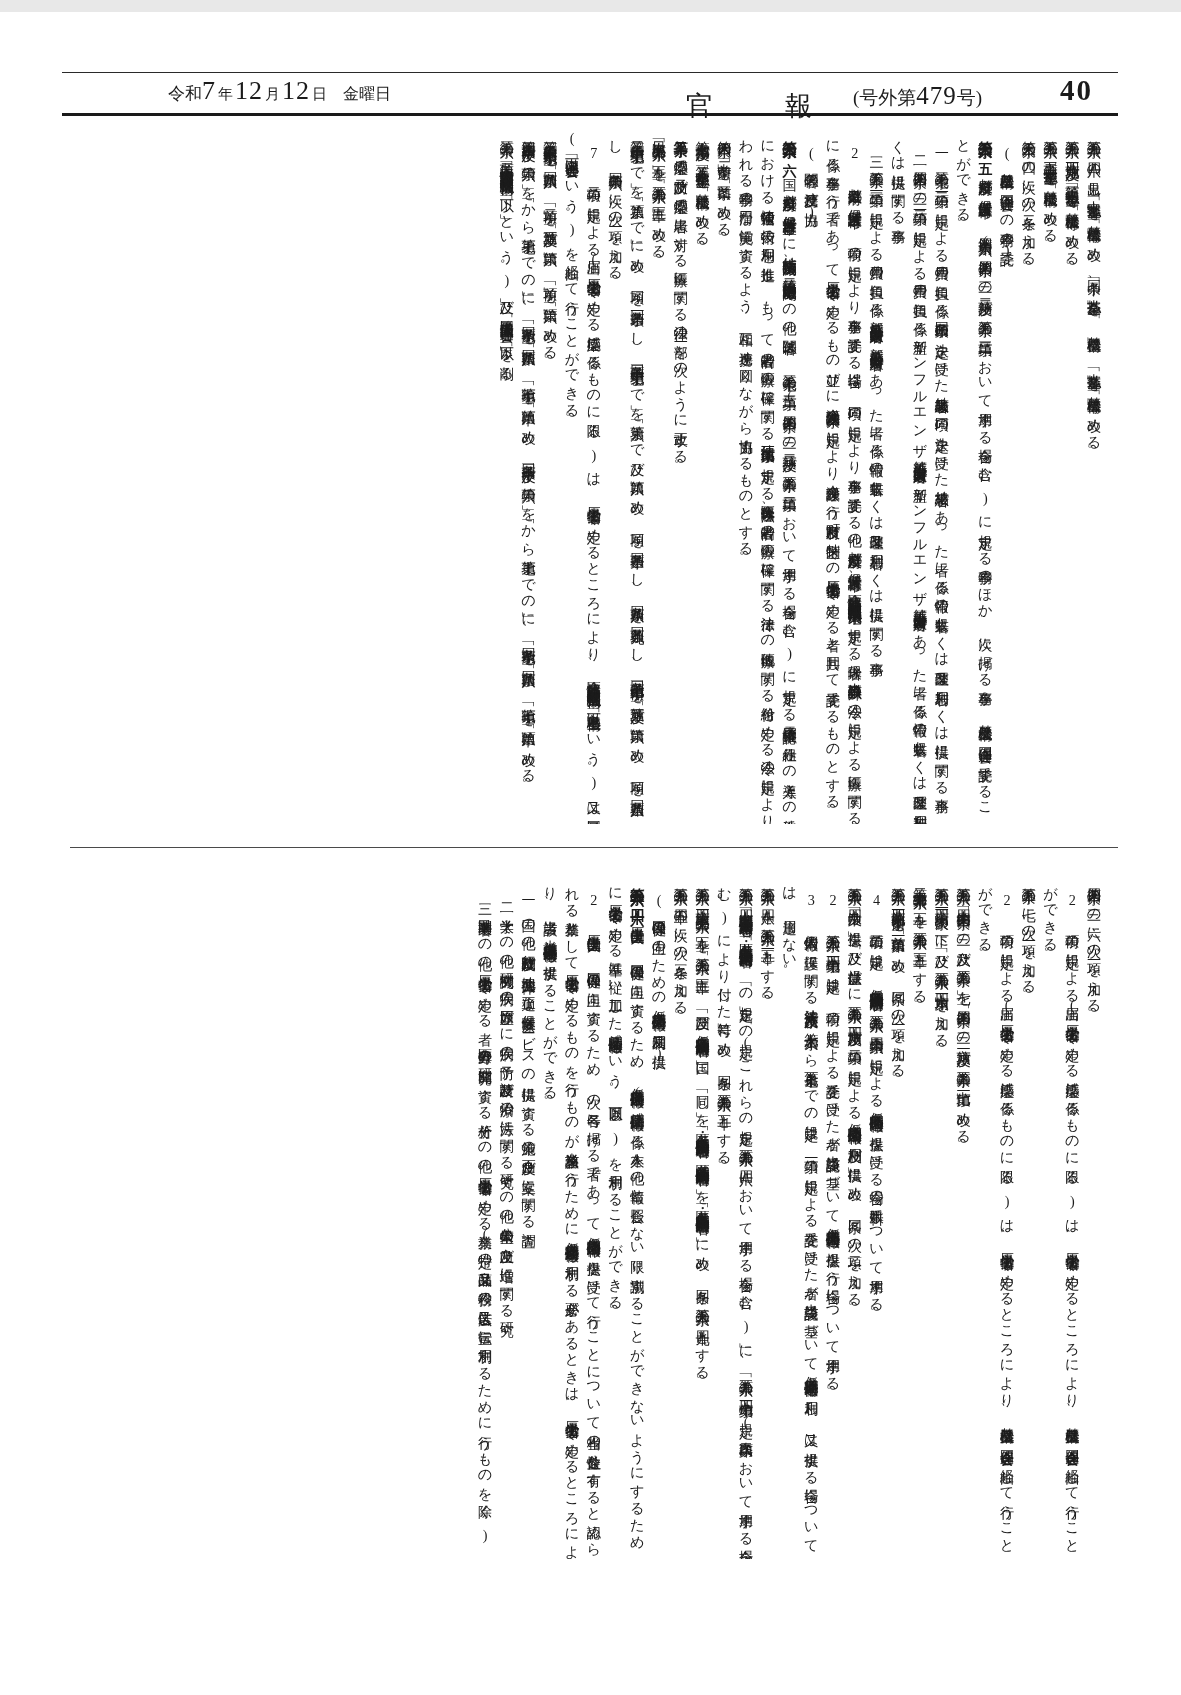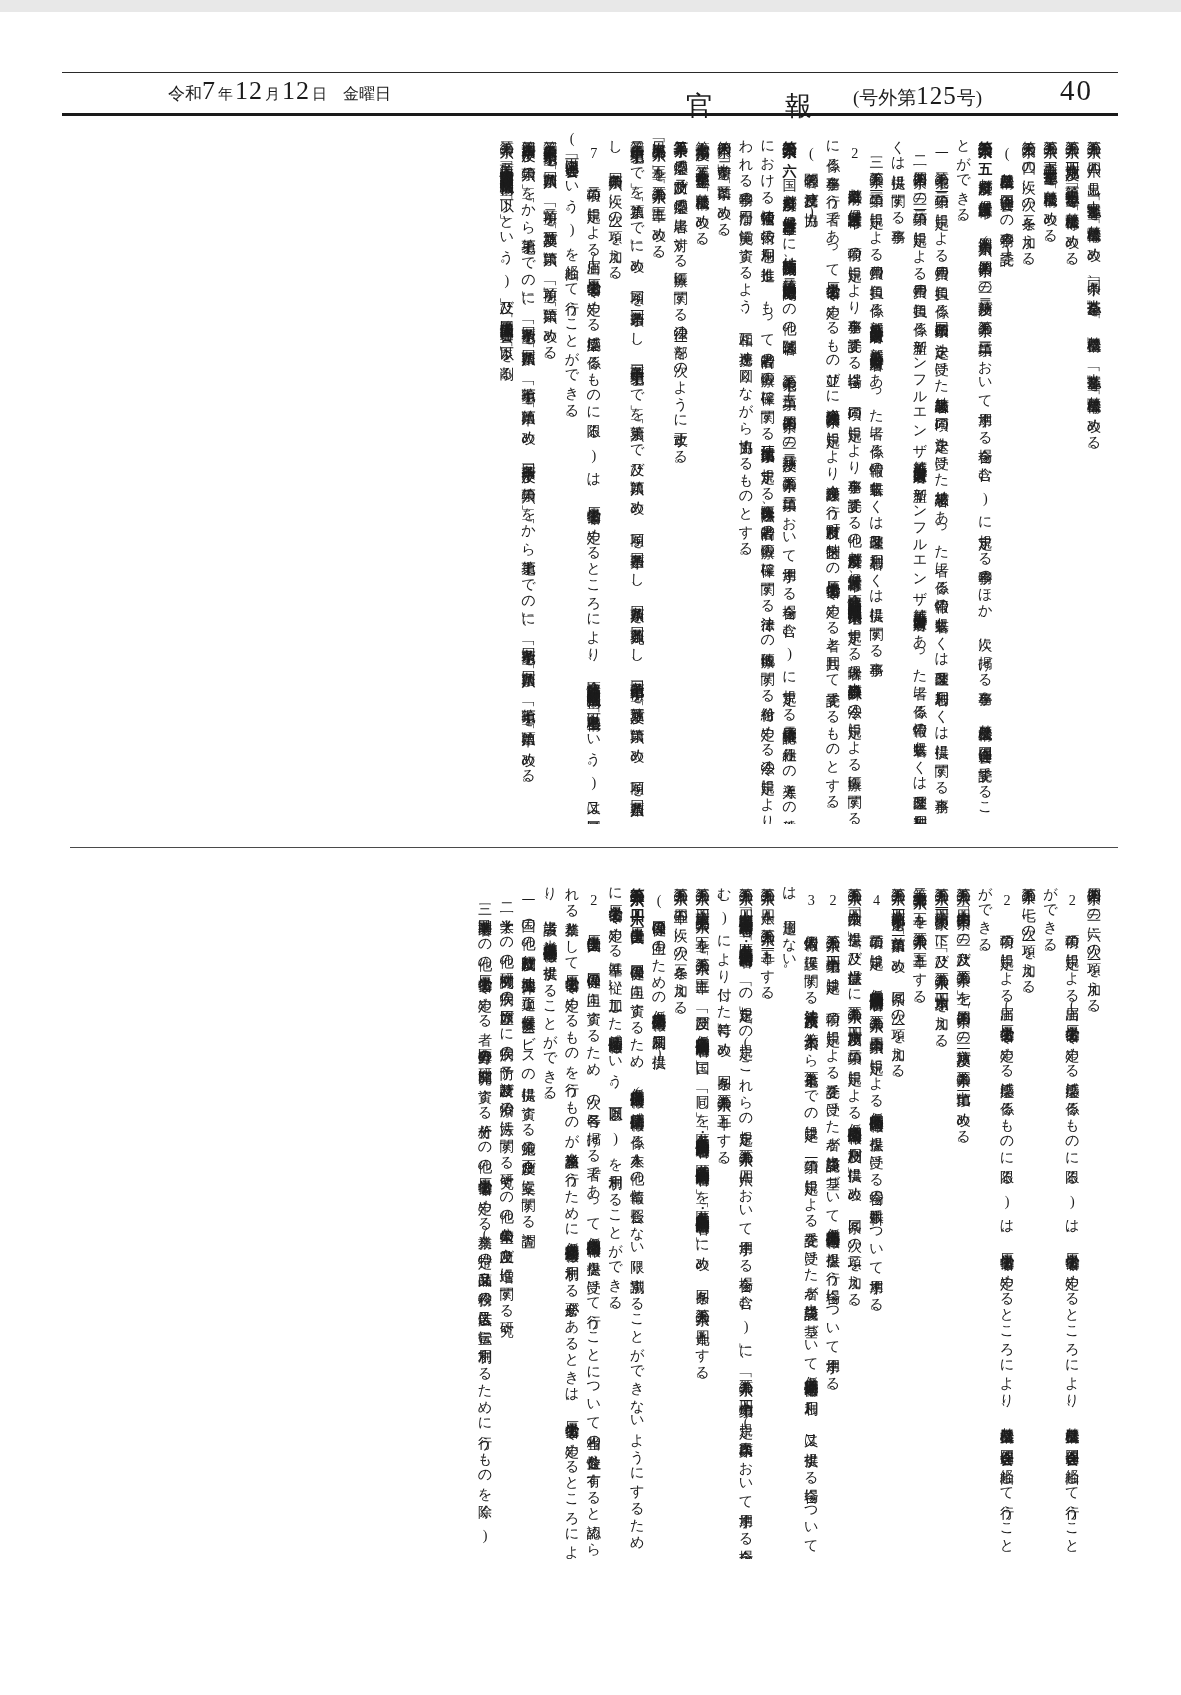--- a/index.html
+++ b/index.html
@@ -14,21 +14,21 @@
   .rule-mid{left:70px;top:835px;width:1048px;height:1px;background:#4a4a4a;}
 
   .hdr{position:absolute;white-space:nowrap;}
   .hdr-date{left:168px;top:64px;font-size:17px;}
   .hdr-date .num{font-size:26px;letter-spacing:1px;}
   .hdr-date .unit{font-size:15px;padding:0 2px;}
   .hdr-date .wd{font-size:16px;margin-left:14px;}
   .hdr-title{left:686px;top:76px;font-size:27px;letter-spacing:6px;}
   .hdr-issue{left:853px;top:70px;font-size:19px;}
   .hdr-issue .num{font-size:25px;letter-spacing:1px;}
-  .hdr-page{left:1060px;top:62px;font-size:29px;font-weight:normal;letter-spacing:2px;}
+  .hdr-page{left:1060px;top:62px;font-size:29px;font-weight:bold;letter-spacing:2px;}
 
   .vblock{
     position:absolute;
     writing-mode:vertical-rl;
     text-orientation:upright;
     font-size:14.2px;
     line-height:21.75px;
     letter-spacing:0.85px;
     overflow:hidden;
     color:#1c1c1c;
@@ -43,21 +43,21 @@
 <body>
 
 <div class="page">
 
   <div class="rule rule-top"></div>
 
   <div class="hdr hdr-date"><span>令和</span><span class="num">7</span><span class="unit">年</span><span class="num">12</span><span class="unit">月</span><span class="num">12</span><span class="unit">日</span><span class="wd">金曜日</span></div>
 
   <div class="hdr hdr-title">官　　報</div>
 
-  <div class="hdr hdr-issue"><span>(号外第</span><span class="num">125</span><span>号)</span></div>
+  <div class="hdr hdr-issue"><span>(号外第</span><span class="num">479</span><span>号)</span></div>
 
   <div class="hdr hdr-page">40</div>
 
   <div class="rule rule-thick"></div>
 
   <div class="vblock block-top">
       <p class="plain">第五十六条の四十八の見出し中「支払基金等」を「基盤機構等」に改め、同条中「、支払基金」を「、基盤機構」に、「支払基金等」を「基盤機構等」に改める。</p>
       <p class="plain">第五十六条の四十九第一項及び第三項中「支払基金等」を「基盤機構等」に改める。</p>
       <p class="plain">第五十六条の五十第二項中「支払基金」を「基盤機構」に改める。</p>
       <p class="plain">第六十三条の四の次に次の二条を加える。</p>

